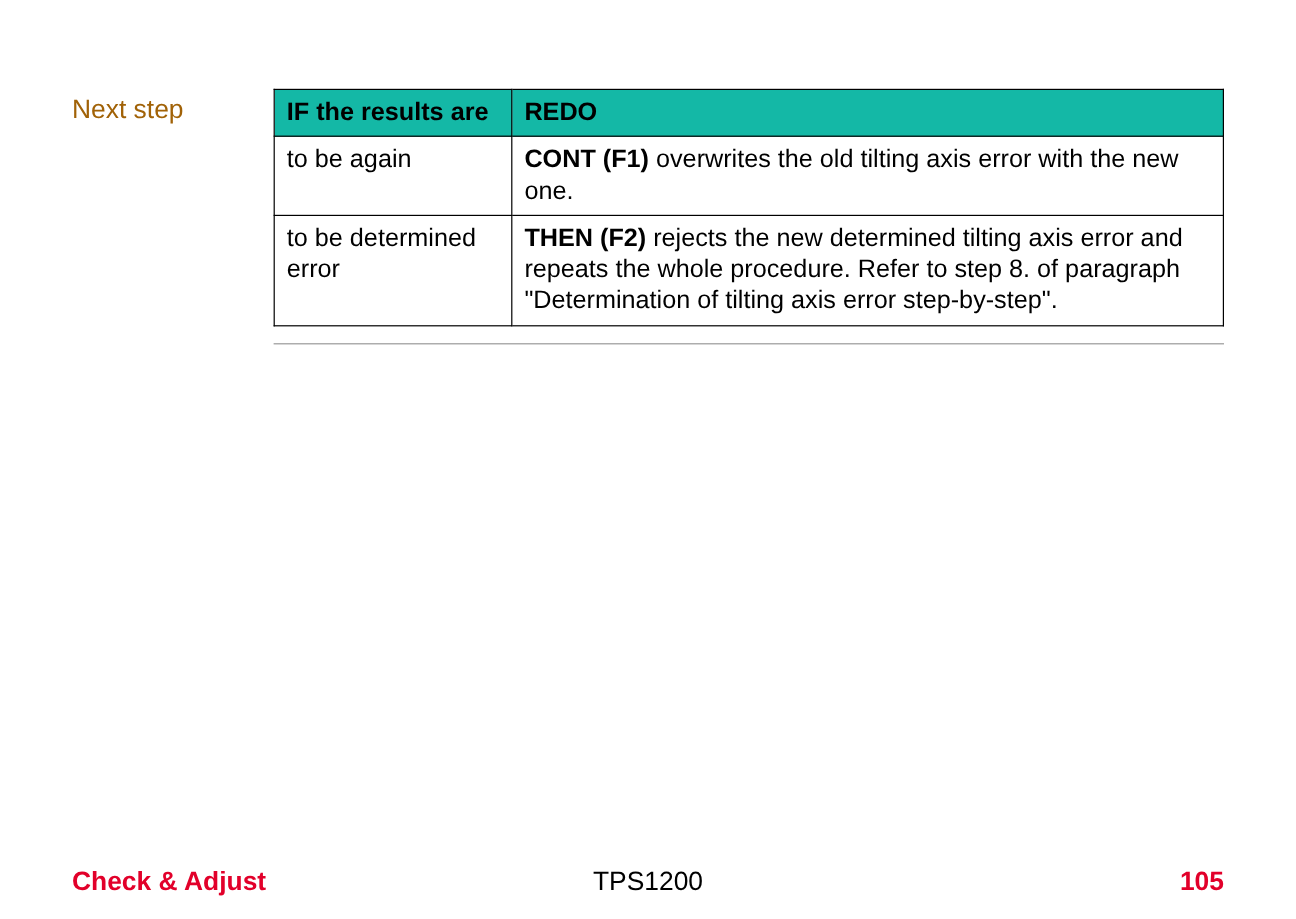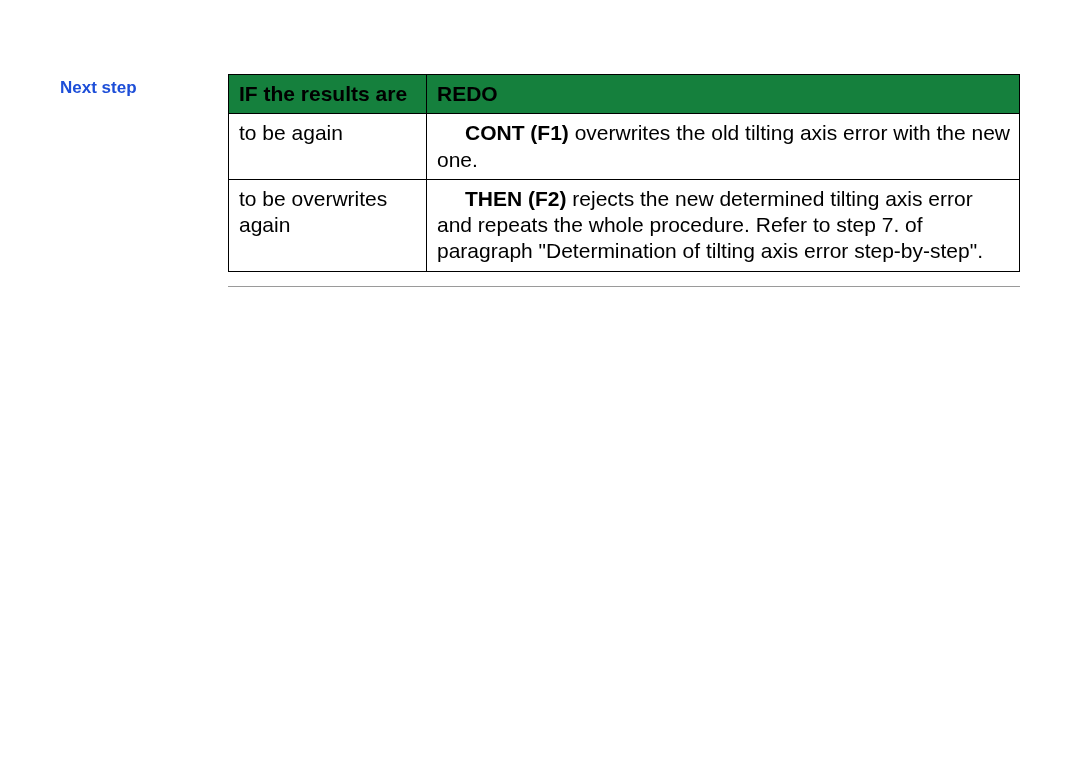--- a/index.html
+++ b/index.html
@@ -10,47 +10,47 @@
       height: 766px;
       padding: 74px 60px 0 60px;
     }
     .content {
       display: flex;
       align-items: flex-start;
       gap: 8px;
     }
     .side-label {
       width: 160px;
-      font-size: 17px;
-      font-weight: bold;
-      color: #1d4ed8;
+      font-size: 22px;
+      font-weight: normal;
+      color: #a16207;
       padding-top: 4px;
     }
     .table-wrap {
       flex: 1;
     }
     table {
       width: 100%;
       border-collapse: collapse;
       font-size: 21px;
       color: #000;
     }
     th, td {
       border: 1px solid #000;
       text-align: left;
       vertical-align: top;
       padding: 6px 8px 6px 10px;
       line-height: 1.25;
     }
     th {
-      background: #15803d;
+      background: #14b8a6;
       font-weight: bold;
     }
     .col-if { width: 198px; }
-    .bold { font-weight: bold; margin-left: 28px; }
+    .bold { font-weight: bold; }
     .divider {
       height: 0;
       border-bottom: 1px solid #9a9a9a;
       margin-top: 14px;
       margin-left: 172px;
     }
     .footer {
       position: absolute;
       bottom: 18px;
       left: 60px;
@@ -90,24 +90,29 @@
           </tr>
         </thead>
         <tbody>
           <tr>
             <td class="col-if">to be again</td>
             <td>
               <span class="bold">CONT (F1)</span><span> overwrites the old tilting axis error with the new one.</span>
             </td>
           </tr>
           <tr>
-            <td class="col-if">to be overwrites again</td>
+            <td class="col-if">to be determined error</td>
             <td>
-              <span class="bold">THEN (F2)</span><span> rejects the new determined tilting axis error and repeats the whole procedure. Refer to step 7. of paragraph "Determination of tilting axis error step-by-step".</span>
+              <span class="bold">THEN (F2)</span><span> rejects the new determined tilting axis error and repeats the whole procedure. Refer to step 8. of paragraph "Determination of tilting axis error step-by-step".</span>
             </td>
           </tr>
         </tbody>
       </table>
       <div class="divider" style="margin-left:0;"></div>
     </div>
   </div>
 
+  <div class="footer">
+    <div class="left">Check &amp; Adjust</div>
+    <div class="center">TPS1200</div>
+    <div class="right">105</div>
+  </div>
 </div>
 
 </body></html>

